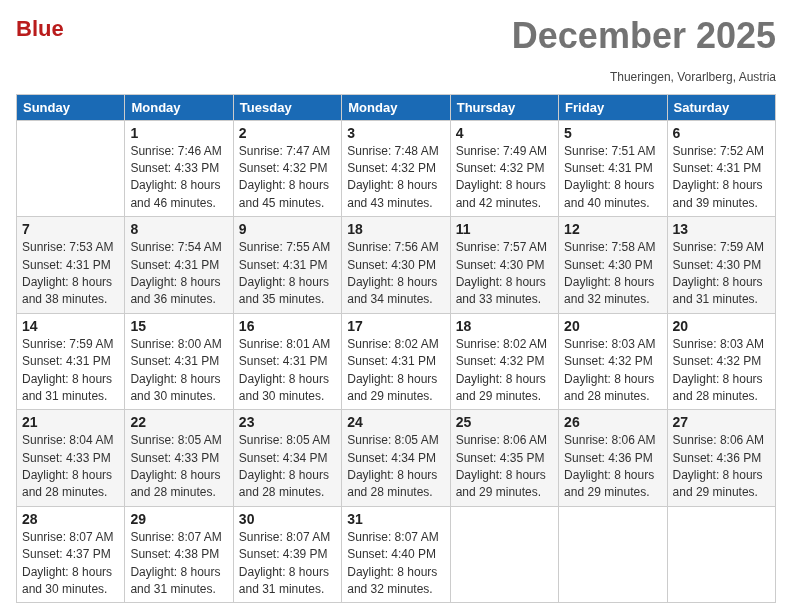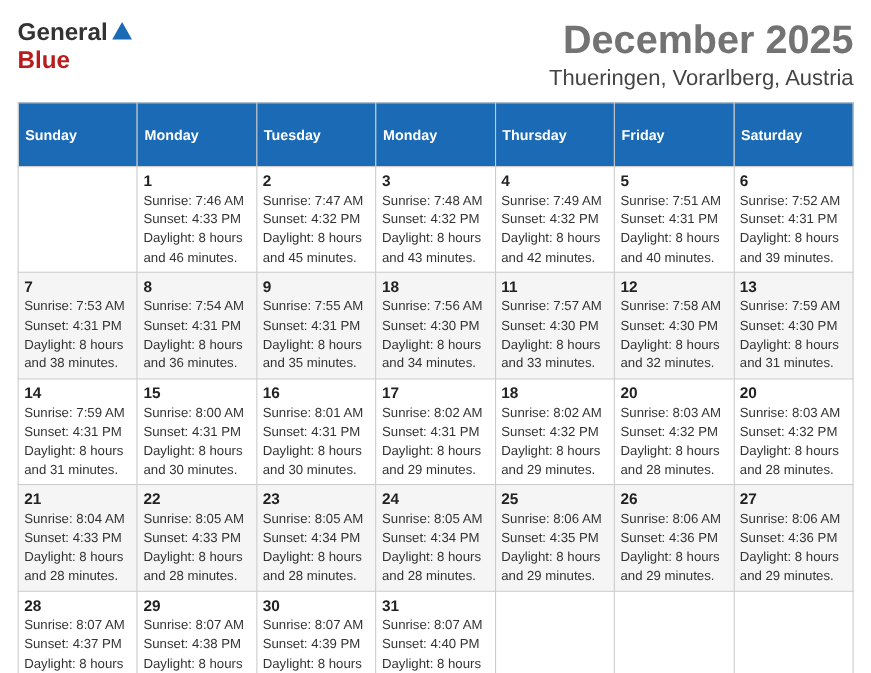--- a/index.html
+++ b/index.html
@@ -34,34 +34,34 @@
     .title-area {
       text-align: right;
     }
     .month-title {
       font-size: 36px;
       font-weight: bold;
       color: #737373;
       line-height: 1.1;
     }
     .location-title {
-      font-size: 20px;
+      font-size: 12px;
       color: #444;
-      margin-top: 4px;
+      margin-top: 14px;
     }
     table {
       width: 100%;
       border-collapse: collapse;
       font-size: 11.5px;
     }
     thead tr th {
       background-color: #1a6ab5;
       color: #fff;
       text-align: left;
-      padding: 21px 6px;
+      padding: 5px 6px;
       font-size: 13px;
       font-weight: bold;
       border: 1px solid #ccc;
     }
     tbody tr td {
       border: 1px solid #ccc;
       vertical-align: top;
       padding: 4px 5px;
       width: calc(100% / 7);
       min-height: 70px;
@@ -84,26 +84,20 @@
     }
     .empty-cell {
       background: #fff !important;
     }
   </style>
 </head>
 <body>
 
 <div class="header-area">
   <div class="logo">
-    <div style="display:flex;align-items:center;gap:2px;">
-      <span class="logo-general">General</span>
-      <svg width="22" height="22" viewBox="0 0 22 22">
-        <polygon points="11,2 20,18 2,18" fill="#1a6ab5"></polygon>
-      </svg>
-    </div>
     <span class="logo-blue">Blue</span>
   </div>
   <div class="title-area">
     <div class="month-title">December 2025</div>
     <div class="location-title">Thueringen, Vorarlberg, Austria</div>
   </div>
 </div>
 
 <table>
   <thead>

